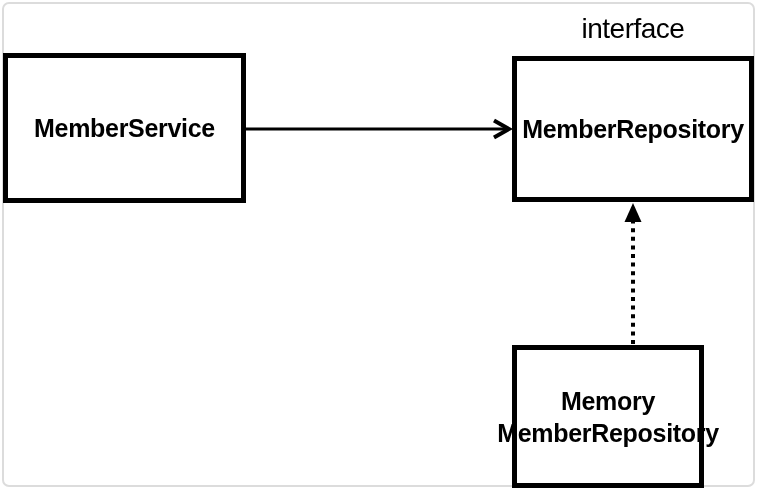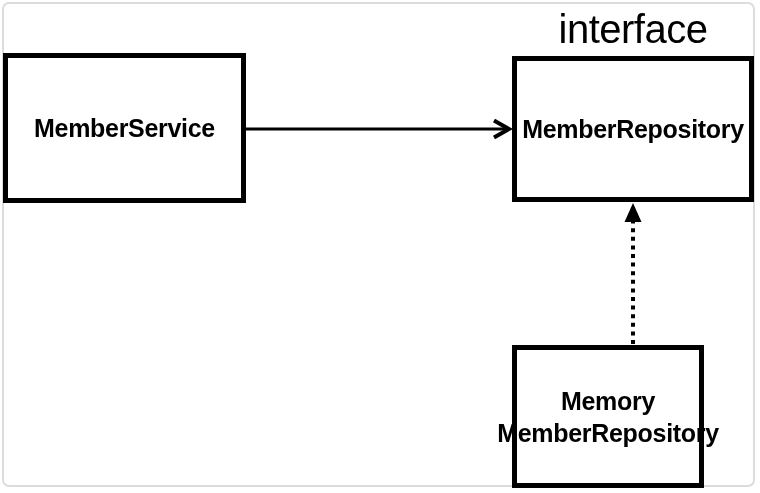--- a/index.html
+++ b/index.html
@@ -39,21 +39,21 @@
   .node-member-service   { left: 3px;   top: 53px;  width: 243px; height: 150px; }
   .node-member-repository{ left: 512px; top: 56px;  width: 242px; height: 146px; }
   .node-memory-member-repository { left: 512px; top: 345px; width: 192px; height: 143px; }
   .stereotype {
     position: absolute;
     left: 512px; top: 2px;
     width: 242px; height: 54px;
     display: flex;
     align-items: center;
     justify-content: center;
-    font-size: 40px;
+    font-size: 28px;
     font-weight: normal;
     color: var(--stroke, #000000);
     letter-spacing: -0.5px;
   }
   .edges-layer {
     position: absolute;
     left: 0; top: 0;
     width: 760px; height: 493px;
     pointer-events: none;
     color: var(--stroke, #000000);

